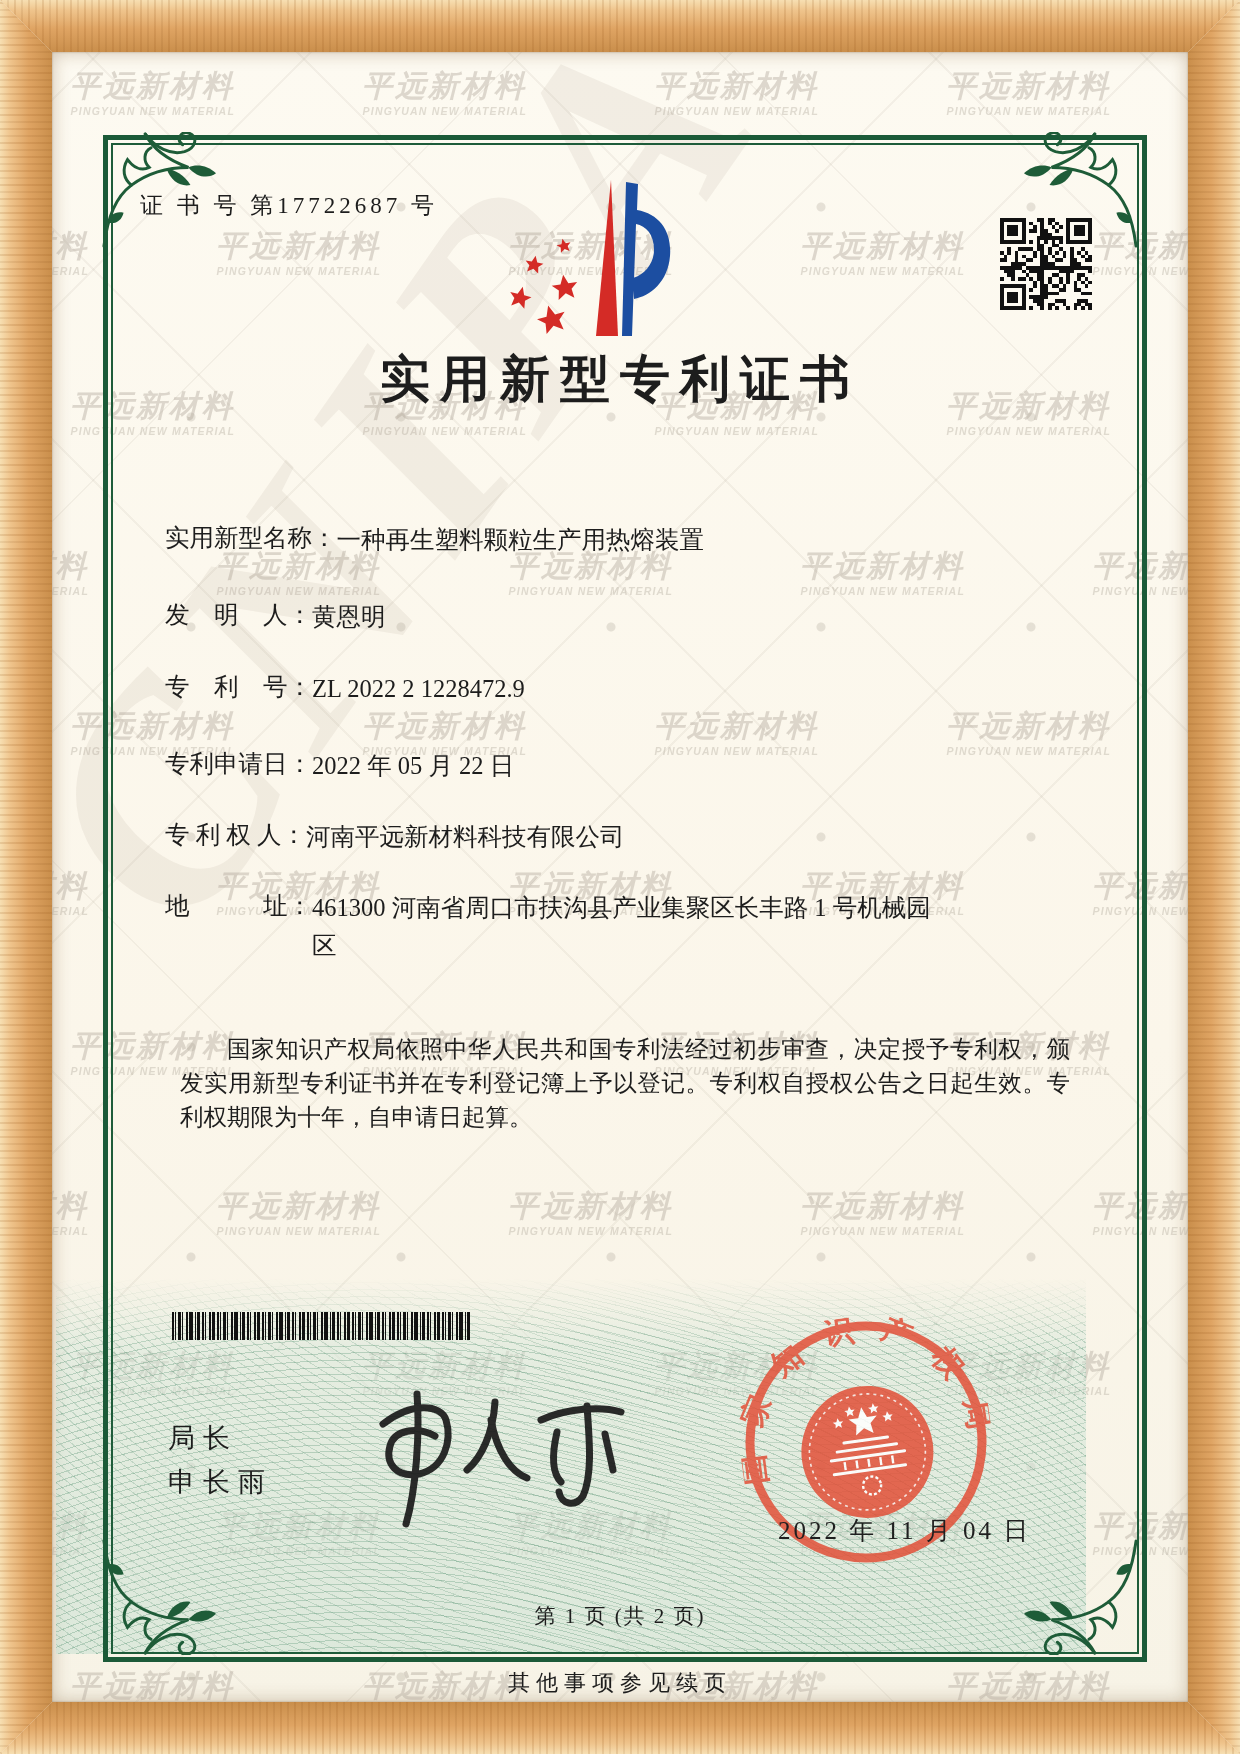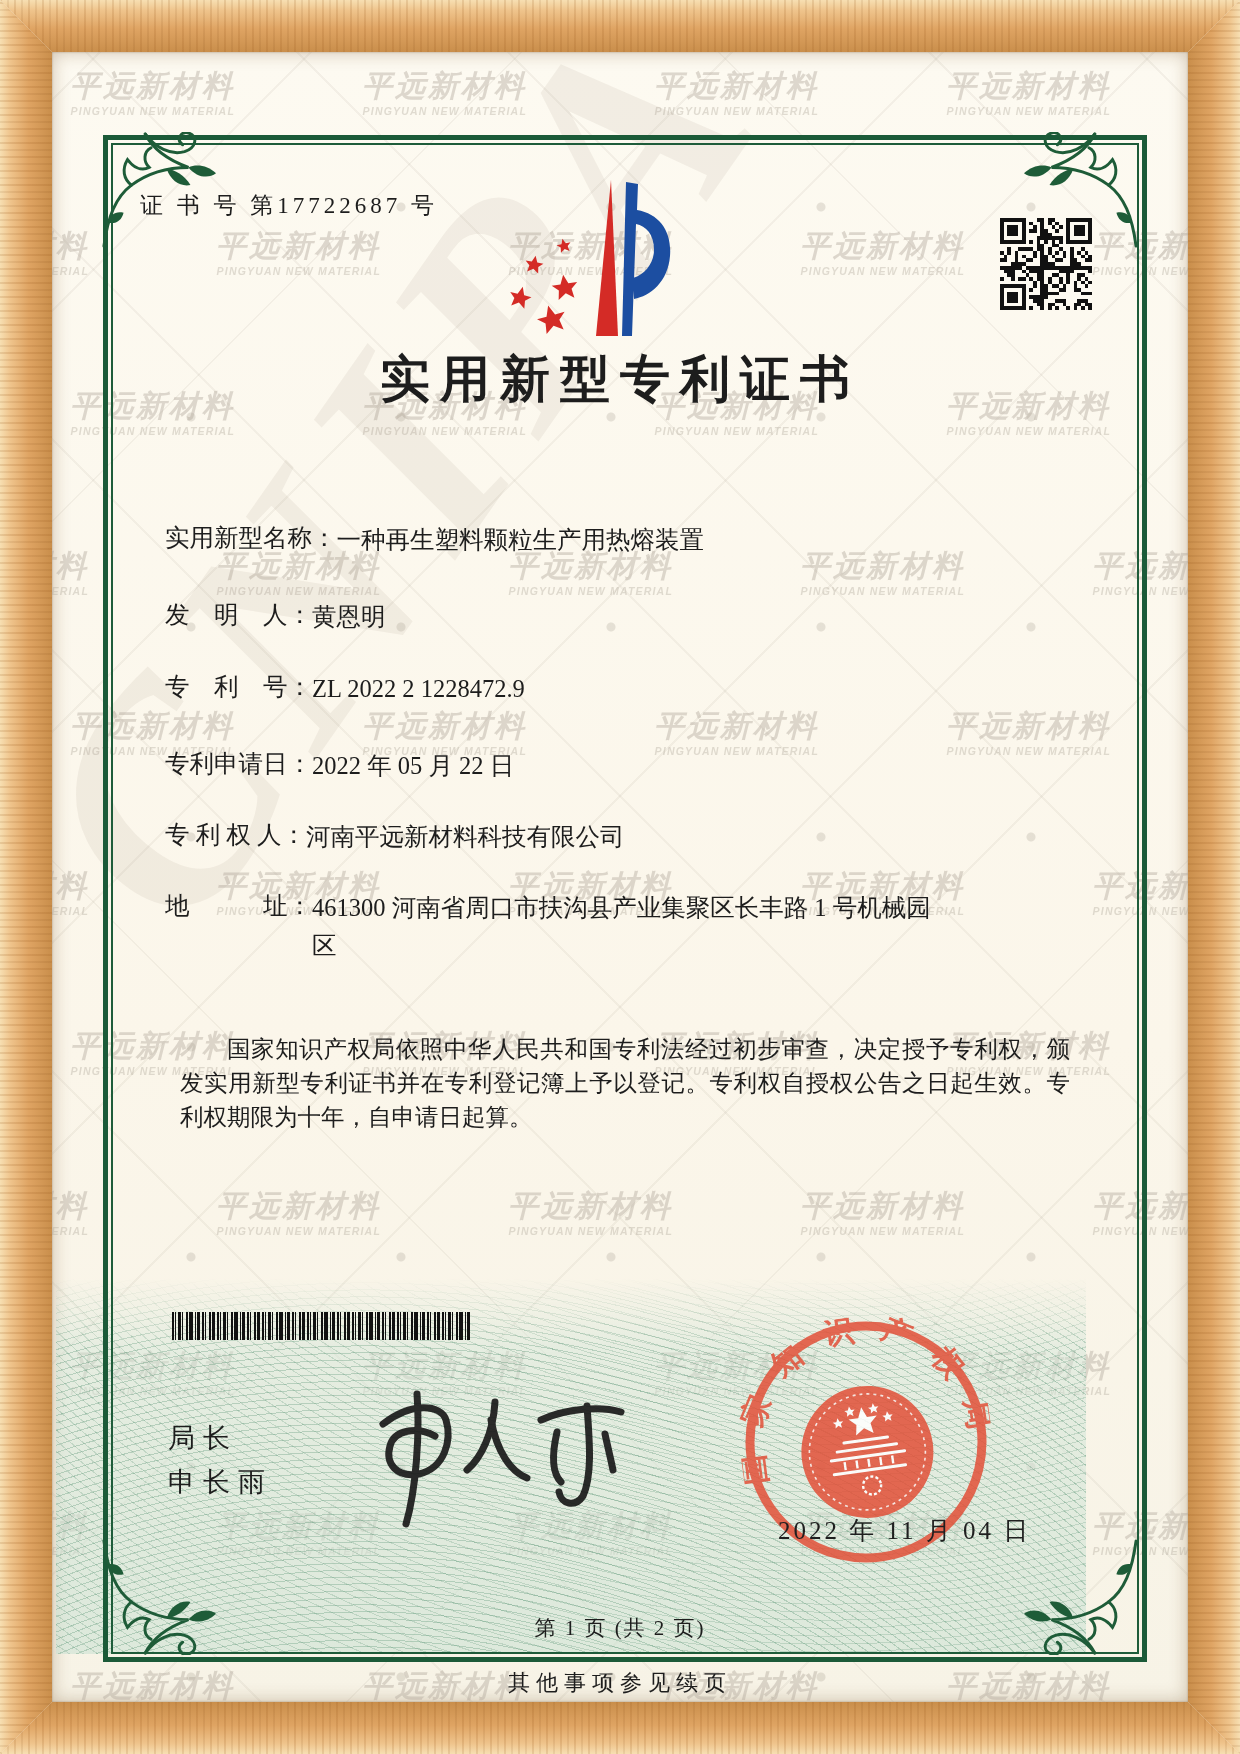--- a/index.html
+++ b/index.html
@@ -74,21 +74,21 @@
   .grant{top:966px;left:165px;font-size:24.5px;}
   .grant .pair2{position:absolute;left:390px;top:0;white-space:nowrap;}
   .body-text{left:168px;top:1020px;width:914px;font-size:23.5px;line-height:34px;text-align:justify;}
   .body-text p{margin:12px;text-indent:2em;}
   .barcode{left:172px;top:1312px;}
   .sig-title{left:168px;top:1420px;font-size:27px;letter-spacing:8px;font-family:"Liberation Sans","DejaVu Sans",sans-serif;}
   .sig-name{left:168px;top:1464px;font-size:27px;letter-spacing:8px;font-family:Liberation Serif, serif;}
   .signature{left:345px;top:1372px;}
   .seal{left:740px;top:1316px;transform:rotate(-8deg);opacity:.92;}
   .seal-date{left:778px;top:1514px;font-size:25px;letter-spacing:3px;color:#1f1f1f;z-index:6;}
-  .page-info{left:0;right:0;top:1602px;text-align:center;font-size:21px;letter-spacing:2px;margin-top:12px;}
+  .page-info{left:0;right:0;top:1602px;text-align:center;font-size:21px;letter-spacing:2px;}
   .cont-note{left:0;right:0;top:1668px;text-align:center;font-size:22px;letter-spacing:6px;}
 </style>
 </head>
 <body>
 
 <div class="stage">
 
   <div class="wood wood-h wood-top"></div>
   <div class="wood wood-h wood-bottom"></div>
   <div class="wood wood-v wood-left"></div>

